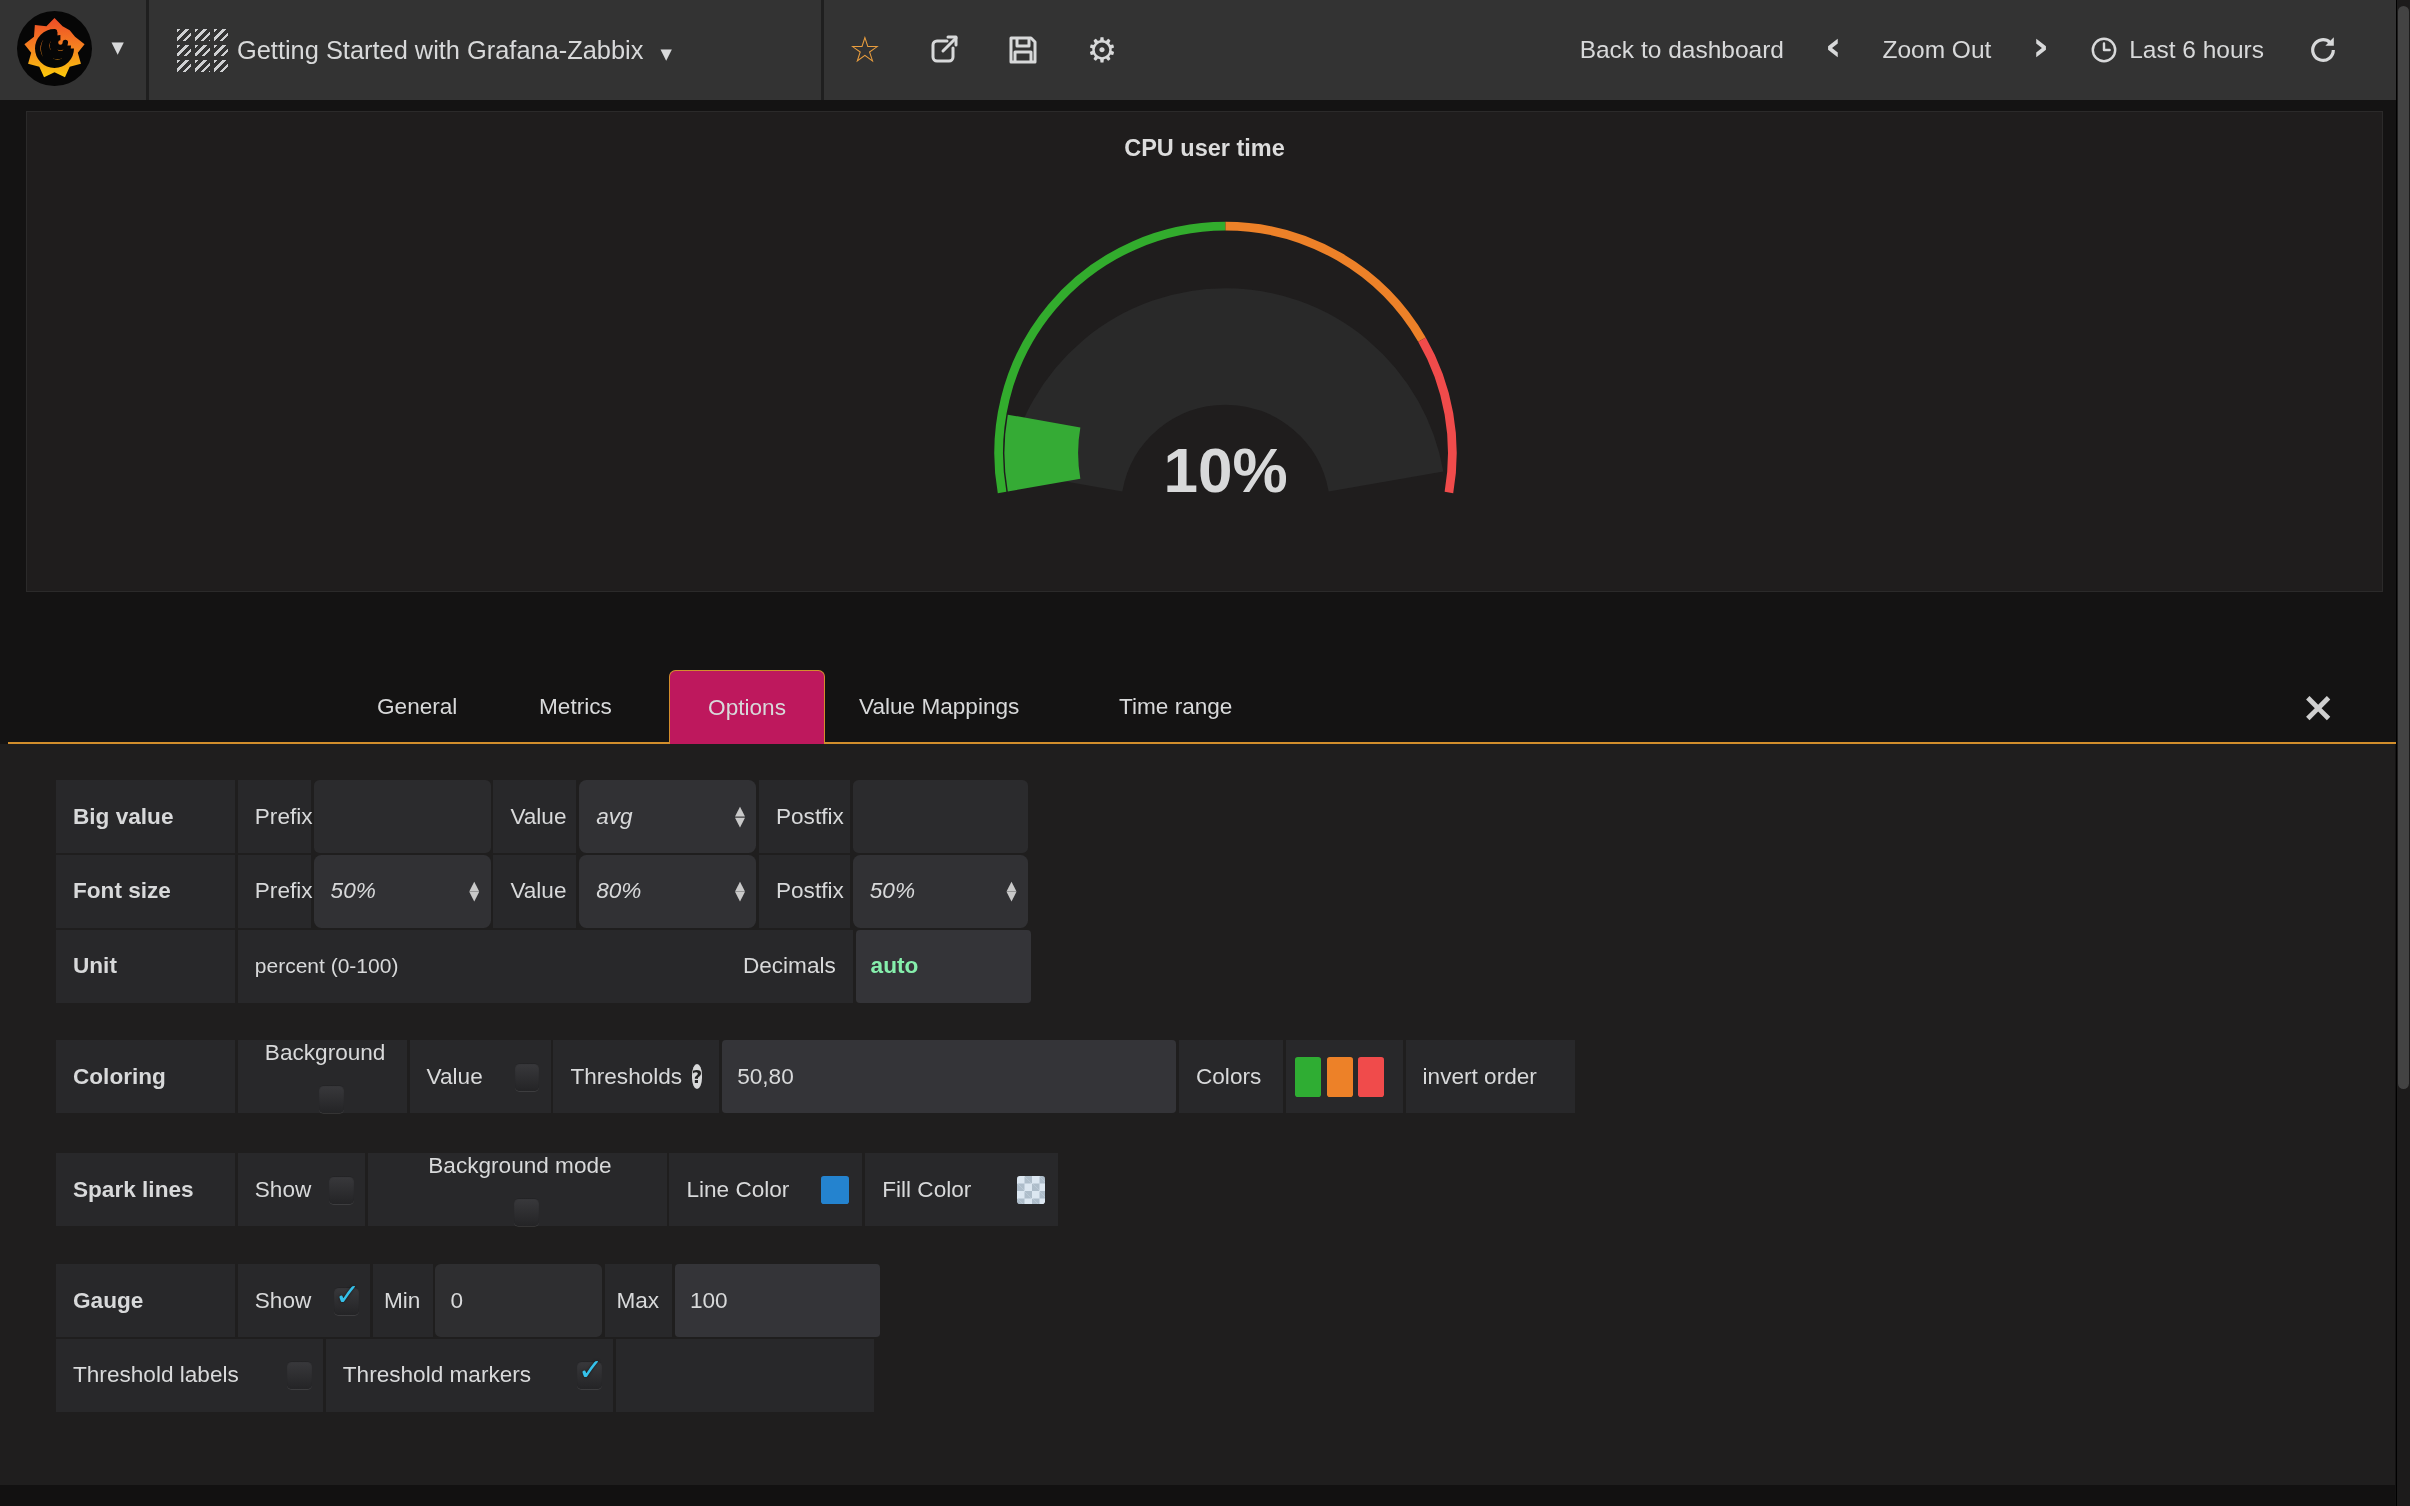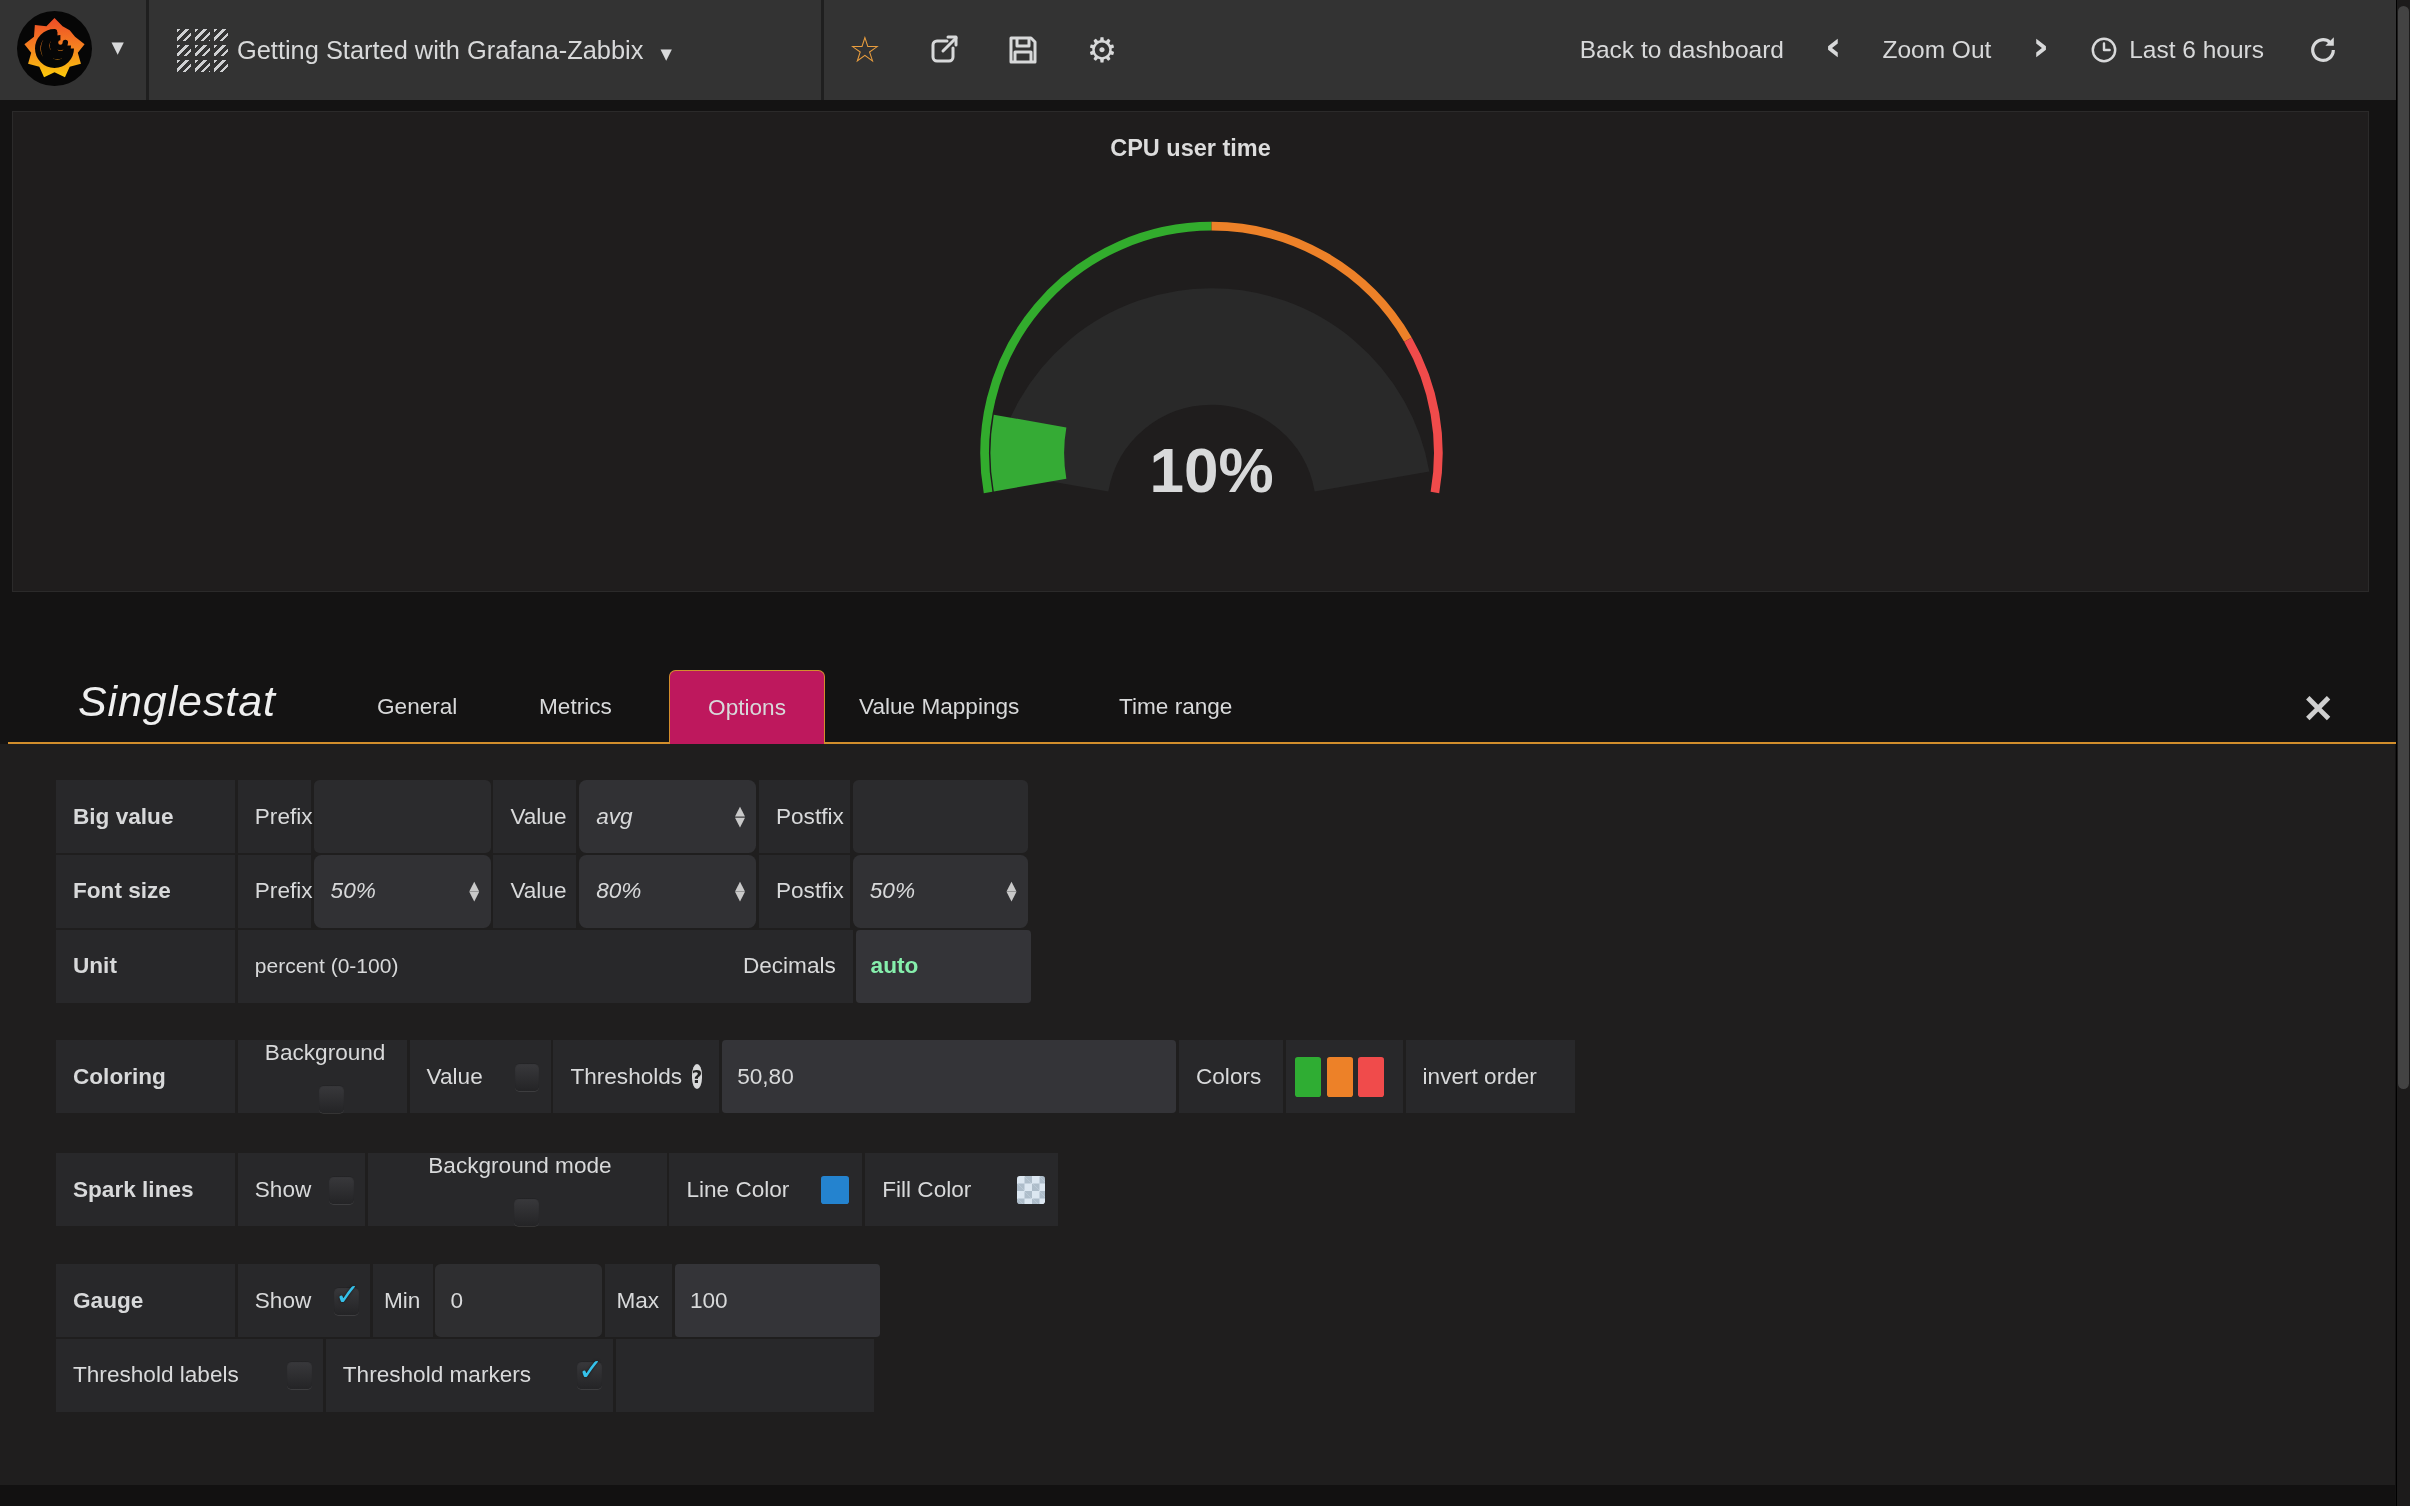--- a/index.html
+++ b/index.html
@@ -28,21 +28,21 @@
   #right-controls { position:absolute; right:70px; top:0; height:100px; display:flex; align-items:center; column-gap:41px; font-size:24.5px; }
   .chev { font-size:40px; font-weight:bold; color:#d8d9da; line-height:28px; padding-bottom:7.5px; cursor:pointer; }
   #timepicker { display:flex; align-items:center; gap:11.3px; cursor:pointer; }
   .clickable { cursor:pointer; }
 
   
   #scrollbar-track { position:absolute; right:0; top:0; width:15px; height:1507px; background:#1c1b1b; border-left:0.9px solid #000; }
   #scrollbar-thumb { position:absolute; right:1.9px; top:5.6px; width:11.3px; height:1083px; background:#434343; border-radius:5.6px; }
 
   
-  #panel { position:absolute; left:12px; top:111px; width:2357px; height:481px; background:#1f1d1d; border:0.9px solid #2b2a2a; }
+  #panel { position:absolute; left:26px; top:111px; width:2357px; height:481px; background:#1f1d1d; border:0.9px solid #2b2a2a; }
   #panel-title { position:absolute; left:0; top:22.6px; width:100%; text-align:center; font-size:23.5px; font-weight:bold; color:#dcdcdc; cursor:pointer; }
   #gauge-wrap { position:absolute; left:930px; top:87px; }
 
   
   #editor-bg { position:absolute; left:0; top:744px; width:2395px; height:741px; background:#1f1e1e; }
   #singlestat-title { position:absolute; left:78px; top:659px; height:85px; display:flex; align-items:center;
                       font-style:italic; font-size:43px; letter-spacing:0.9px; color:#efefef; }
   .tab { position:absolute; top:670px; height:73px; display:flex; align-items:center; font-size:22.6px; color:#d8d9da; cursor:pointer; }
   #tab-underline { position:absolute; left:7.5px; top:742px; width:2388px; height:1.9px; background:#d28e2c; }
   #tab-options { left:669px; width:156px; justify-content:center; background:#be185d; border:0.9px solid #d28e2c; border-bottom:none;
@@ -181,21 +181,20 @@
         <path d="M 72.9 295 A 190 190 0 0 1 72.9 229" fill="none" stroke="#35ab35" stroke-width="76"></path>
 
         <text x="260" y="302" text-anchor="middle" font-size="64" font-weight="bold" fill="#d8d9da" font-family="Liberation Sans, sans-serif">10%</text>
       </svg>
     </div>
   </div>
 
   <div id="editor-bg"></div>
   <div id="bottom-strip"></div>
 
-  <div id="singlestat-title">Singlestat</div>
   <div id="tab-underline"></div>
 
   <div class="tab" style="left:377px;">General</div>
   <div class="tab" style="left:539px;">Metrics</div>
   <div class="tab" id="tab-options">Options</div>
   <div class="tab" style="left:859px;">Value Mappings</div>
   <div class="tab" style="left:1119px;">Time range</div>
   <div id="editor-close">
     <span class="glyph">×</span>
   </div>

